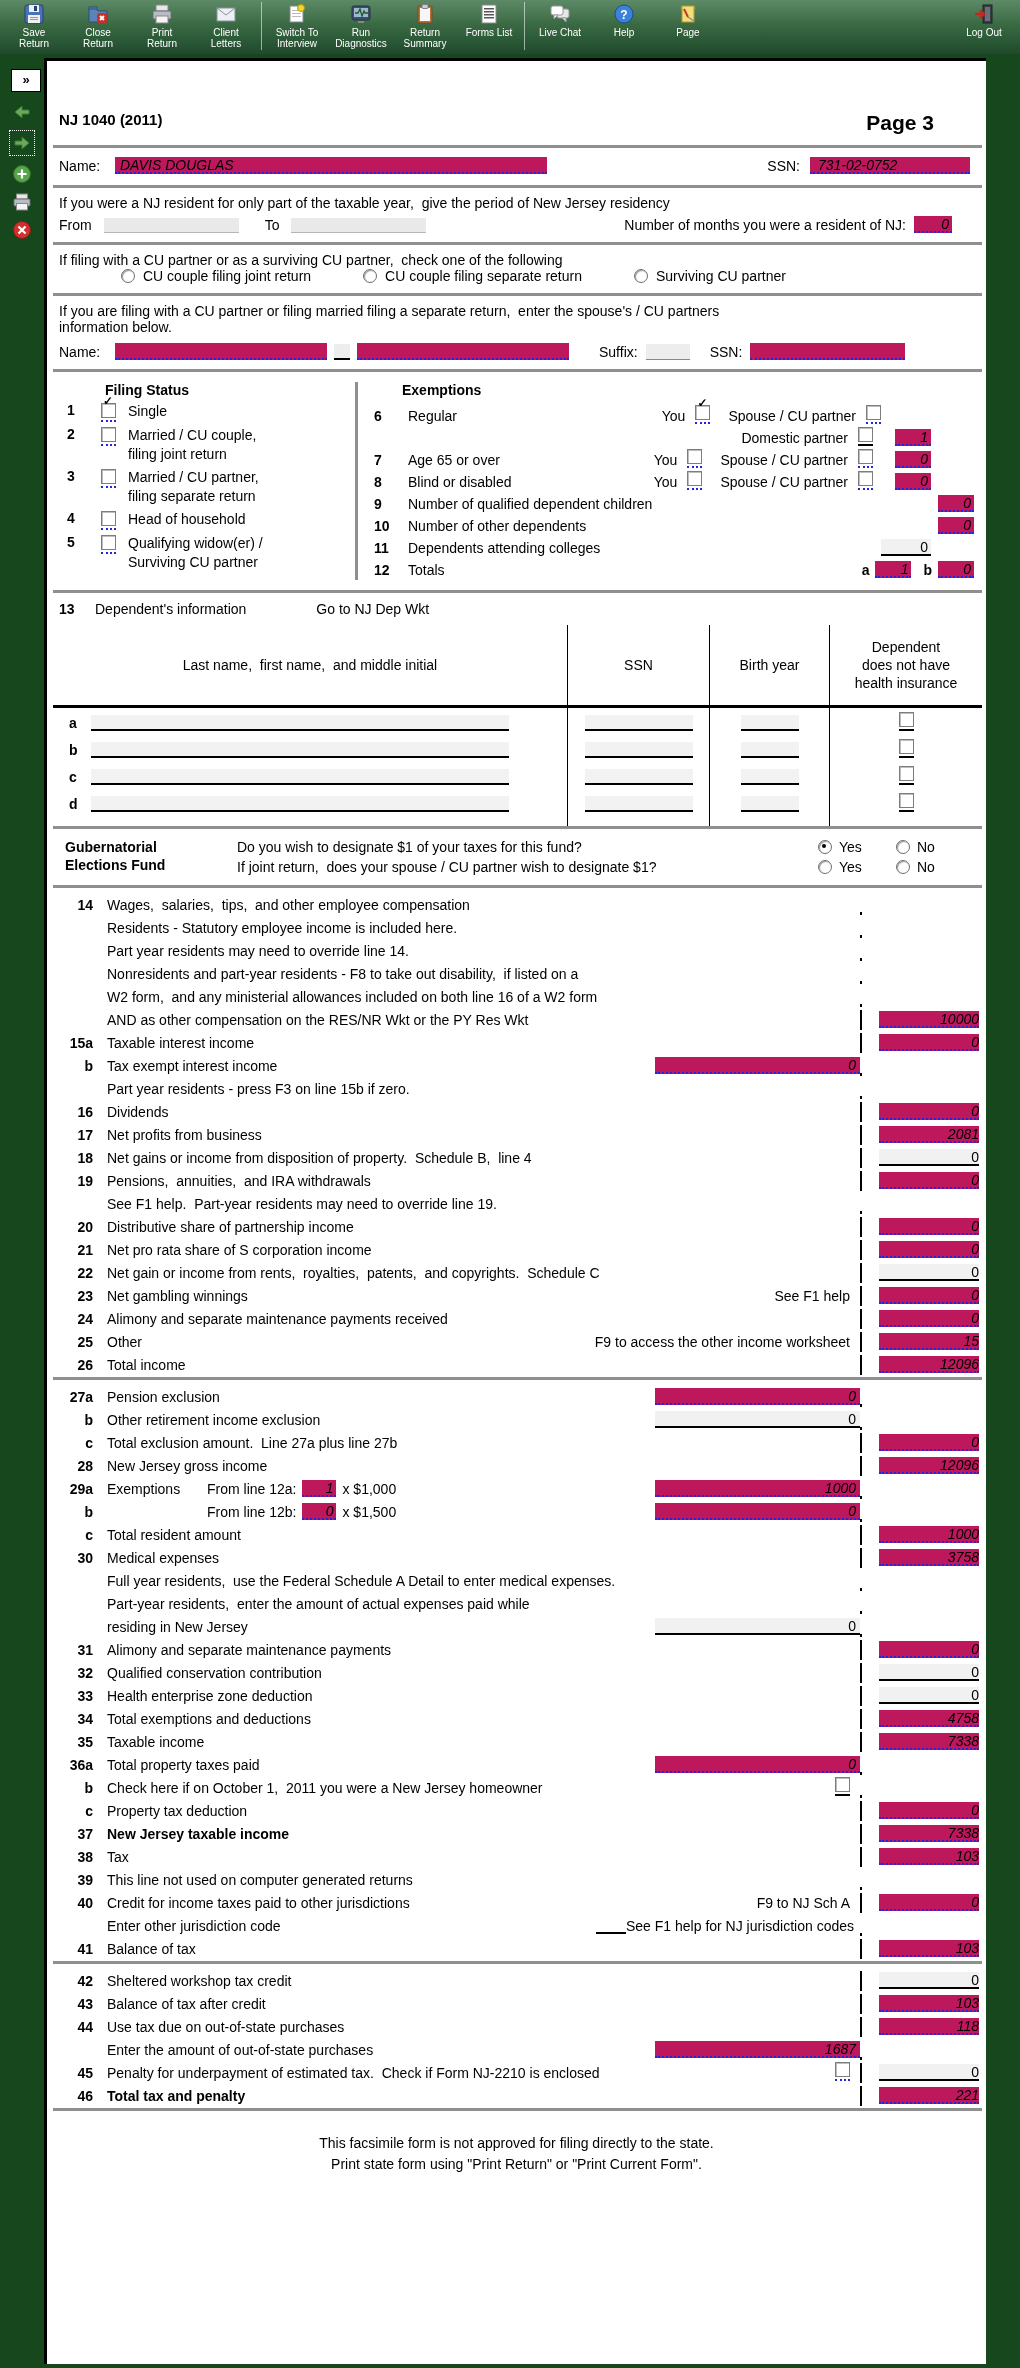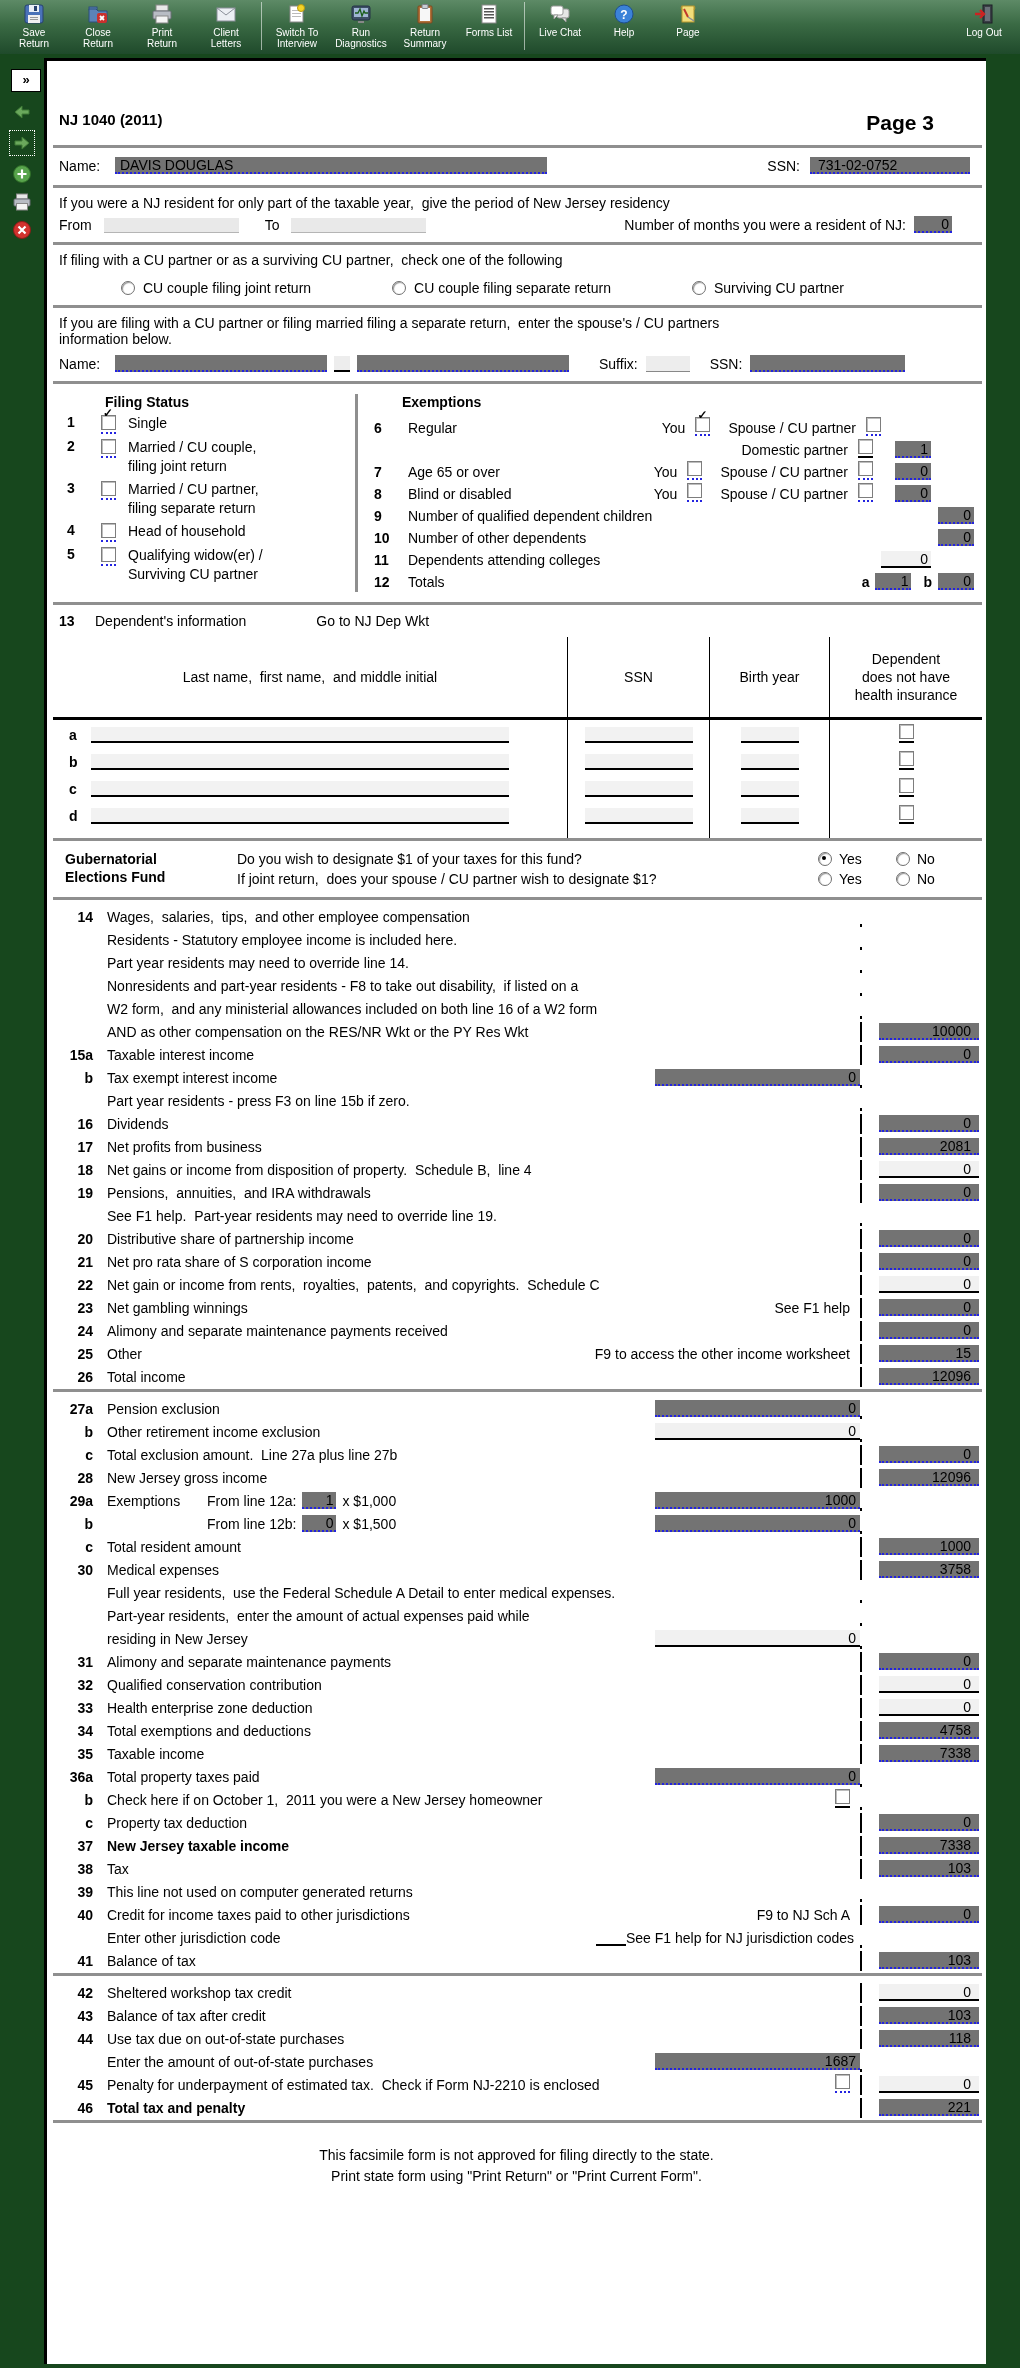--- a/index.html
+++ b/index.html
@@ -28,21 +28,21 @@
   .focusbox{border:1px dotted #fff;padding:2px;}
   
   .panel{position:absolute;left:44px;top:4px;width:942px;height:2306px;background:#fff;
          border-top:3px solid #000;border-left:3px solid #000;box-sizing:border-box;overflow:hidden;}
   .hr{height:3px;background:#8f8f8f;margin:0 4px 0 6px;}
   .form-header{display:flex;padding:50px 52px 10px 12px;}
   .fh-title{font-size:15px;font-weight:bold;}
   .fh-page{margin-left:auto;font-size:21px;font-weight:bold;}
   
   .box{display:inline-block;height:17px;line-height:17px;box-sizing:border-box;}
-  .yf{background:#737373;border-bottom:2px dotted #2323e0;}
+  .yf{background:#be185d;border-bottom:2px dotted #2323e0;font-style:italic;}
   .gf{background:#f1f1f1;border-bottom:2px solid #000;}
   .gp{background:#e9e9e9;border-bottom:1px solid #b5b5b5;}
   
   .name-row{display:flex;align-items:center;padding:9px 16px 11px 12px;}
   .nlab{width:56px;}
   .nfield{width:432px;text-align:left;padding-left:5px;}
   .slab{margin-left:auto;margin-right:10px;}
   .sfield{width:160px;text-align:left;padding-left:8px;}
   
   .blk{padding:7px 0 9px 12px;}
@@ -55,21 +55,21 @@
   .radio{display:inline-block;width:12px;height:12px;border-radius:50%;background:#fff;
          border:1px solid #6f6f6f;box-shadow:inset 1px 1px 1px #9a9a9a;position:relative;flex:none;}
   .radio.sel::after{content:"";position:absolute;left:3px;top:3px;width:4px;height:4px;border-radius:50%;background:#000;}
   .cb{display:inline-block;width:13px;height:13px;background:#fff;border:1px solid #7d7d7d;
       box-shadow:inset 1px 1px 0 #bdbdbd;position:relative;flex:none;}
   .cb.checked::after{content:"\2713";position:absolute;left:1px;top:-3px;font-size:12px;font-weight:bold;}
   .cbwrap{display:inline-block;padding-bottom:2px;line-height:0;}
   .u-dotted{border-bottom:2px dotted #2323e0;}
   .u-solid{border-bottom:2px solid #000;}
   
-  .cuopts{display:flex;align-items:flex-end;margin-top:12px;padding-left:62px;gap:29px;}
+  .cuopts{display:flex;align-items:flex-end;margin-top:0;padding-left:62px;}
   .cuopt{display:flex;align-items:center;margin-right:52px;}
   .cuopt .radio{margin-right:8px;}
   
   .sprow{display:flex;align-items:flex-end;margin-top:8px;}
   .spname{width:56px;}
   .spf1,.spf2{width:212px;}
   .spmi{width:16px;height:14px;background:#ededed;border-bottom:2px solid #000;margin:0 7px;}
   .spsuf{margin-left:30px;margin-right:8px;}
   .spsufbox{width:44px;height:15px;background:#ededed;border-bottom:1px solid #888;}
   .spssn{margin-left:20px;margin-right:8px;}
@@ -129,21 +129,21 @@
   .ansy{width:78px;display:flex;align-items:center;}
   .ansn{width:64px;display:flex;align-items:center;margin-right:26px;}
   .ansy .radio,.ansn .radio{margin-right:7px;}
   
   .fsec{padding:4px 4px 2px 8px;}
   .frow{display:flex;align-items:flex-end;min-height:23px;}
   .fnum{width:38px;text-align:right;font-weight:bold;flex:none;padding-bottom:2px;}
   .fcontent{flex:1;display:flex;align-items:flex-end;padding-left:14px;padding-bottom:2px;min-width:0;}
   .vcell{width:122px;flex:none;border-left:2px solid #000;display:flex;justify-content:flex-end;
          align-items:flex-end;padding:1px 3px 2px 2px;box-sizing:border-box;}
-  .vfield{width:100px;text-align:right;padding-right:8px;}
+  .vfield{width:100px;text-align:right;padding-right:0;}
   .ifield{margin-left:auto;width:205px;text-align:right;padding-right:4px;}
   .fmid{margin-left:auto;padding-right:10px;}
   .sbox{width:34px;text-align:right;padding-right:3px;margin:0 6px;}
   .lw{width:100px;flex:none;}
   .fafter{flex:none;}
   .jline{width:30px;border-bottom:2px solid #000;height:13px;margin-left:auto;flex:none;}
   .fafter2{flex:none;margin-right:6px;}
   .fcontent .cbwrap{margin-left:auto;margin-right:10px;}
   
   .footer{text-align:center;padding-top:22px;line-height:21px;}

